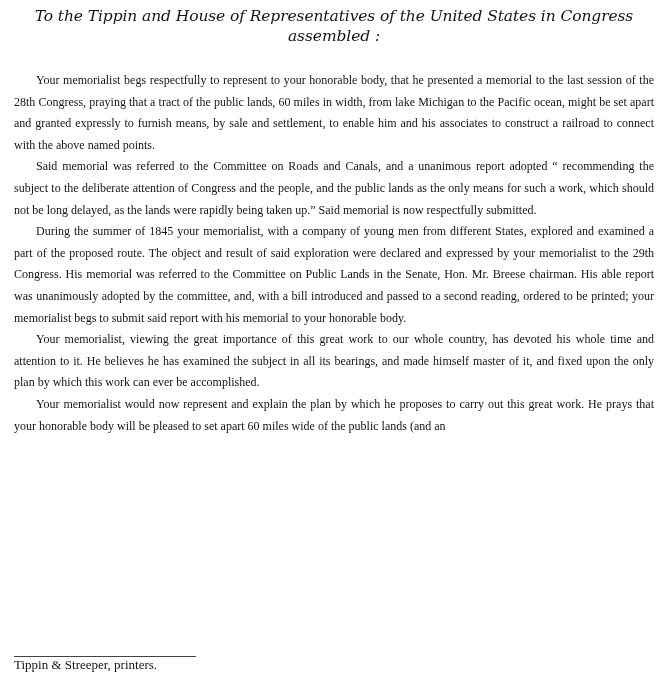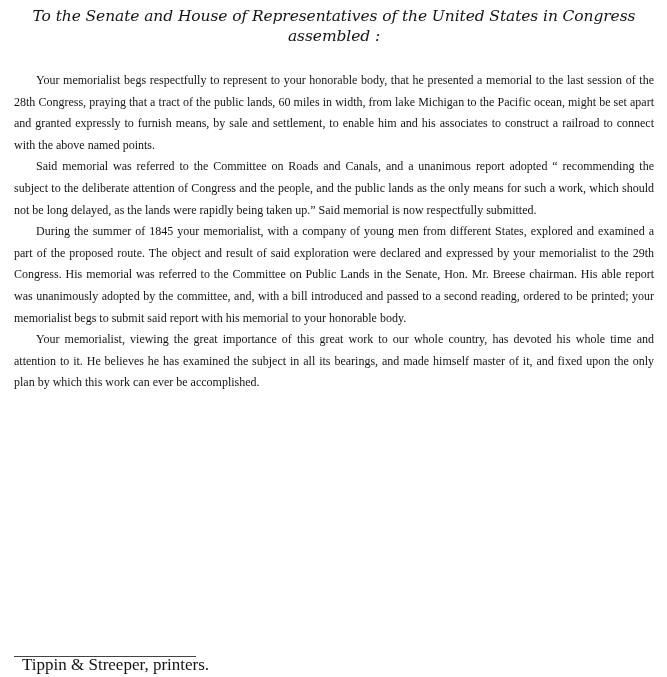--- a/index.html
+++ b/index.html
@@ -11,30 +11,31 @@
     font-size: 15.5px; line-height: 20px; text-align: center; letter-spacing: -0.1px;
   }
   .body {
     position: absolute; left: 14px; width: 640px; top: 70px;
     font-family: "Liberation Serif", serif; font-size: 12px; line-height: 21.6px;
     text-align: justify;
   }
   .body p { margin: 0; text-indent: 22px; text-align: justify; text-align-last: left; }
   .rule { position: absolute; left: 14px; top: 656px; width: 182px; height: 0; border-top: 1px solid #444; }
   .footer {
-    position: absolute; left: 22px; top: 657px;
-    font-family: "Liberation Serif", serif; font-size: 17px; line-height: 15px;
+    position: absolute; left: 14px; top: 657px;
+    font-family: "Liberation Serif", serif; font-size: 13px; line-height: 15px;
   }
 </style>
 </head>
 <body>
 
 <div class="page">
-  <div class="title">To the Senate and House of Representatives of the United States in Congress assembled :</div>
+  <div class="title">To the Tippin and House of Representatives of the United States in Congress assembled :</div>
   <div class="body">
     <p>Your memorialist begs respectfully to represent to your honorable body, that he presented a memorial to the last session of the 28th Congress, praying that a tract of the public lands, 60 miles in width, from lake Michigan to the Pacific ocean, might be set apart and granted expressly to furnish means, by sale and settlement, to enable him and his associates to construct a railroad to connect with the above named points.</p>
     <p>Said memorial was referred to the Committee on Roads and Canals, and a unanimous report adopted “ recommending the subject to the deliberate attention of Congress and the people, and the public lands as the only means for such a work, which should not be long delayed, as the lands were rapidly being taken up.”  Said memorial is now respectfully submitted.</p>
     <p>During the summer of 1845 your memorialist, with a company of young men from different States, explored and examined a part of the proposed route.  The object and result of said exploration were declared and expressed by your memorialist to the 29th Congress.  His memorial was referred to the Committee on Public Lands in the Senate, Hon. Mr. Breese chairman.  His able report was unanimously adopted by the committee, and, with a bill introduced and passed to a second reading, ordered to be printed; your memorialist begs to submit said report with his memorial to your honorable body.</p>
     <p>Your memorialist, viewing the great importance of this great work to our whole country, has devoted his whole time and attention to it.  He believes he has examined the subject in all its bearings, and made himself master of it, and fixed upon the only plan by which this work can ever be accomplished.</p>
+    <p>Your memorialist would now represent and explain the plan by which he proposes to carry out this great work.  He prays that your honorable body will be pleased to set apart 60 miles wide of the public lands (and an</p>
   </div>
   <div class="rule"></div>
   <div class="footer">Tippin &amp; Streeper, printers.</div>
 </div>
 
 </body></html>

